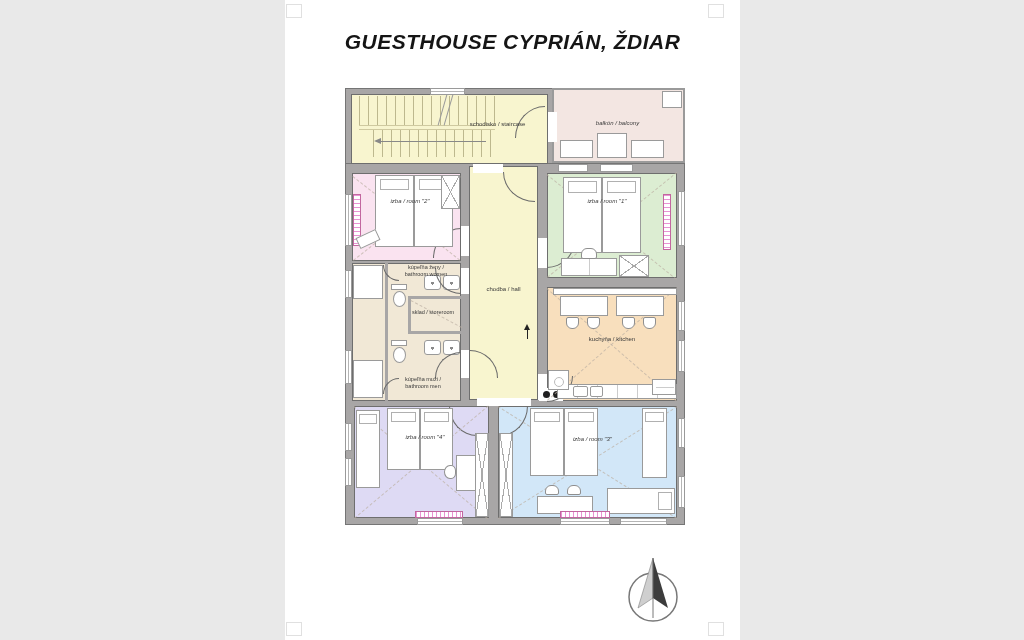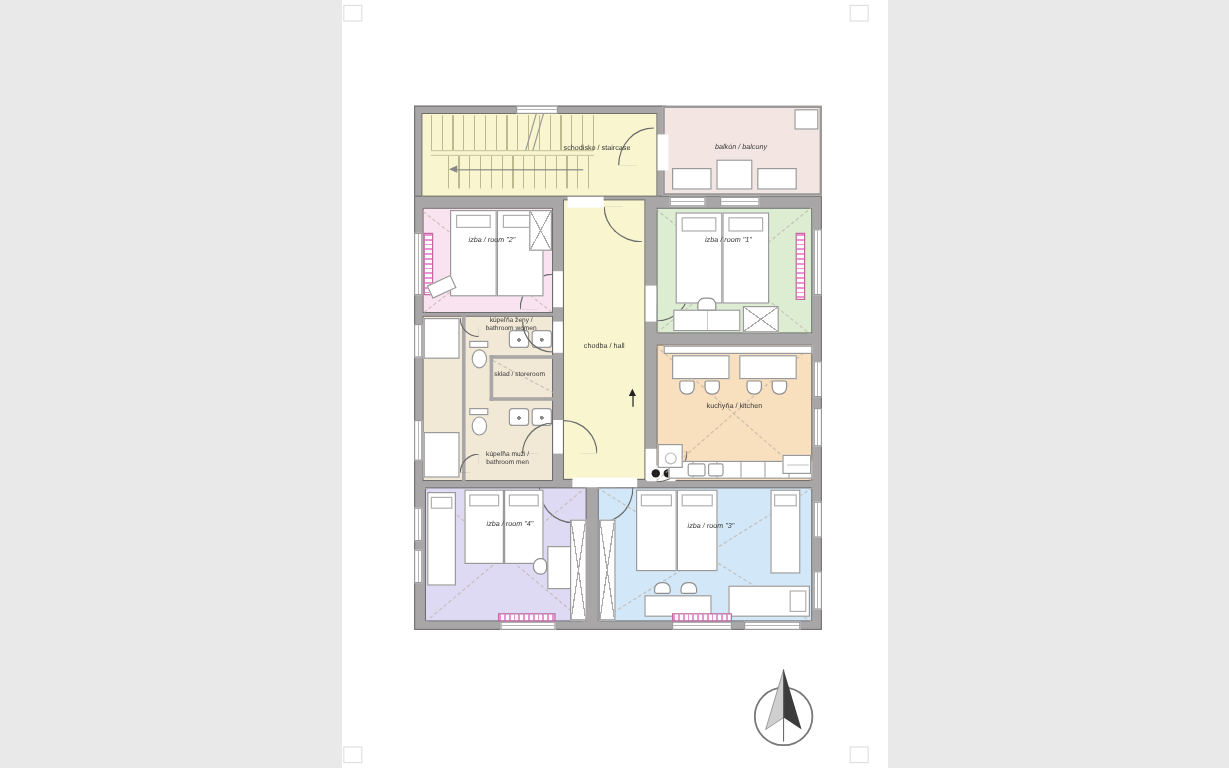--- a/index.html
+++ b/index.html
@@ -45,20 +45,21 @@
 </head>
 <body>
 
 <div id="stage">
   <div id="paper"></div>
   <div class="cmark" style="left:286px;top:4px;"></div>
   <div class="cmark" style="left:708px;top:4px;"></div>
   <div class="cmark" style="left:286px;top:622px;"></div>
   <div class="cmark" style="left:708px;top:622px;"></div>
 
+  <div id="title">GUESTHOUSE CYPRIÁN, ŽDIAR</div>
 
   <div id="plan">
 
     <div class="slab" style="left:0;top:0;width:210px;height:83px;"></div>
     <div class="slab" style="left:0;top:75px;width:340px;height:362px;"></div>
 
     <div class="room" style="left:207px;top:0;width:133px;height:75px;background:#f3e6e2;border:2px solid #9a9a9a;"></div>
     <div class="furn" style="left:317px;top:3px;width:20px;height:17px;"></div>
     <div class="furn" style="left:215px;top:52px;width:33px;height:18px;"></div>
     <div class="furn" style="left:252px;top:45px;width:30px;height:25px;"></div>

